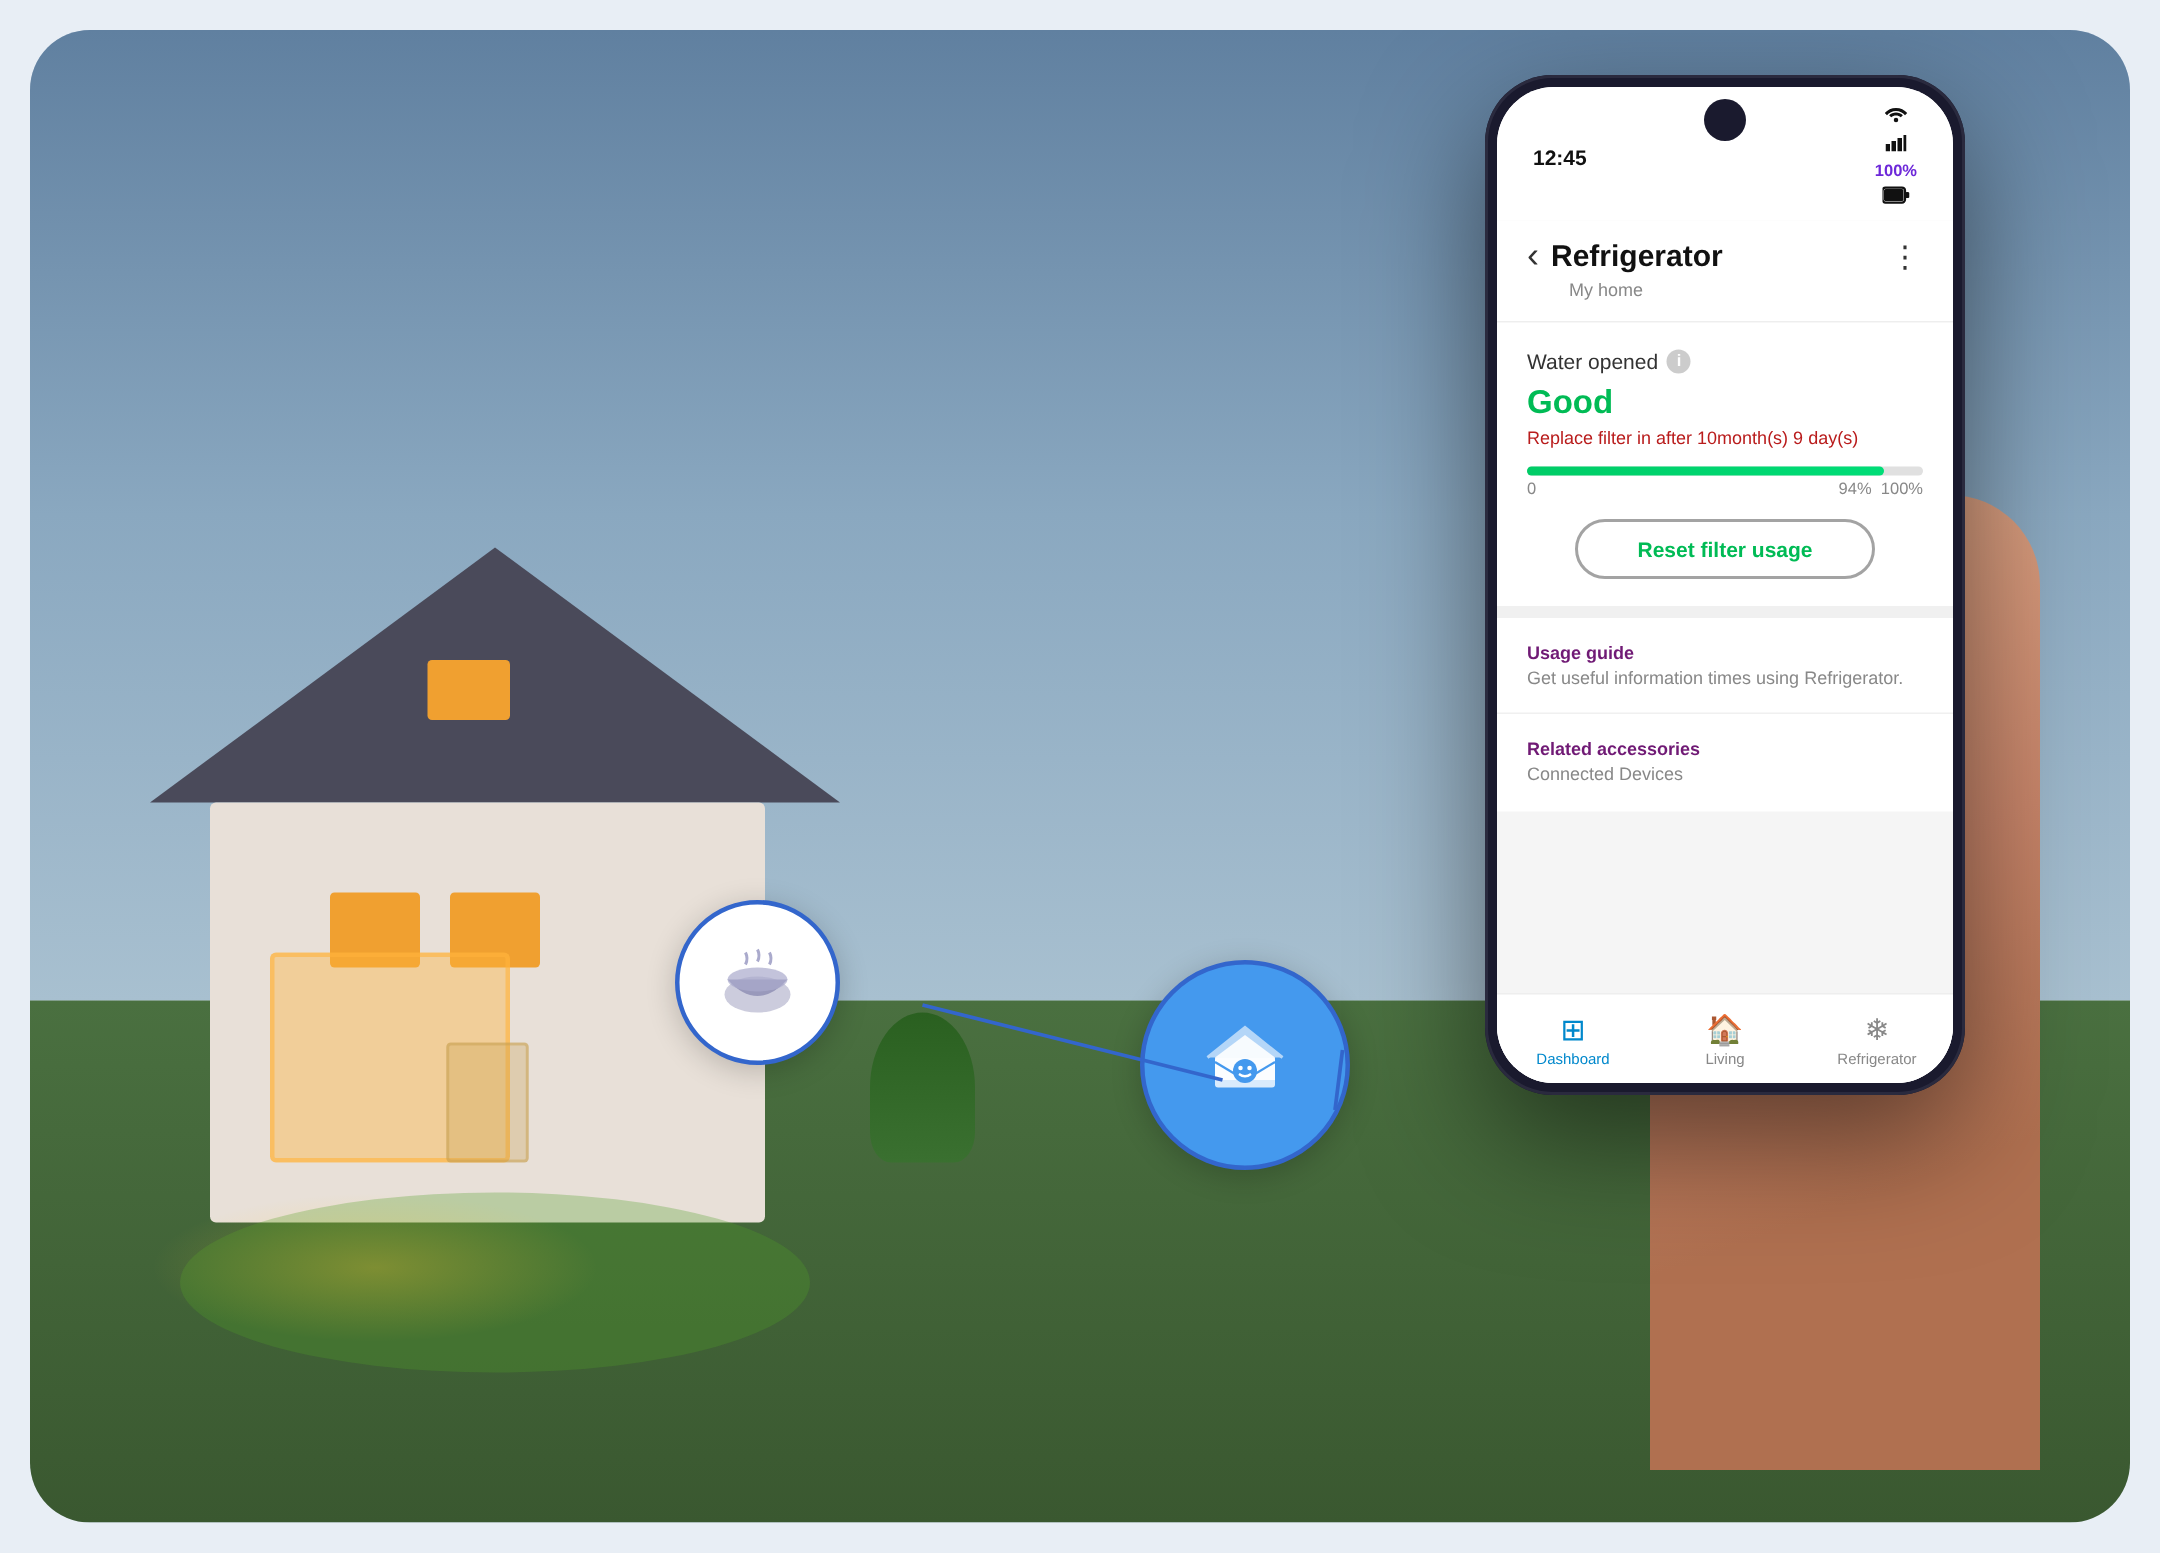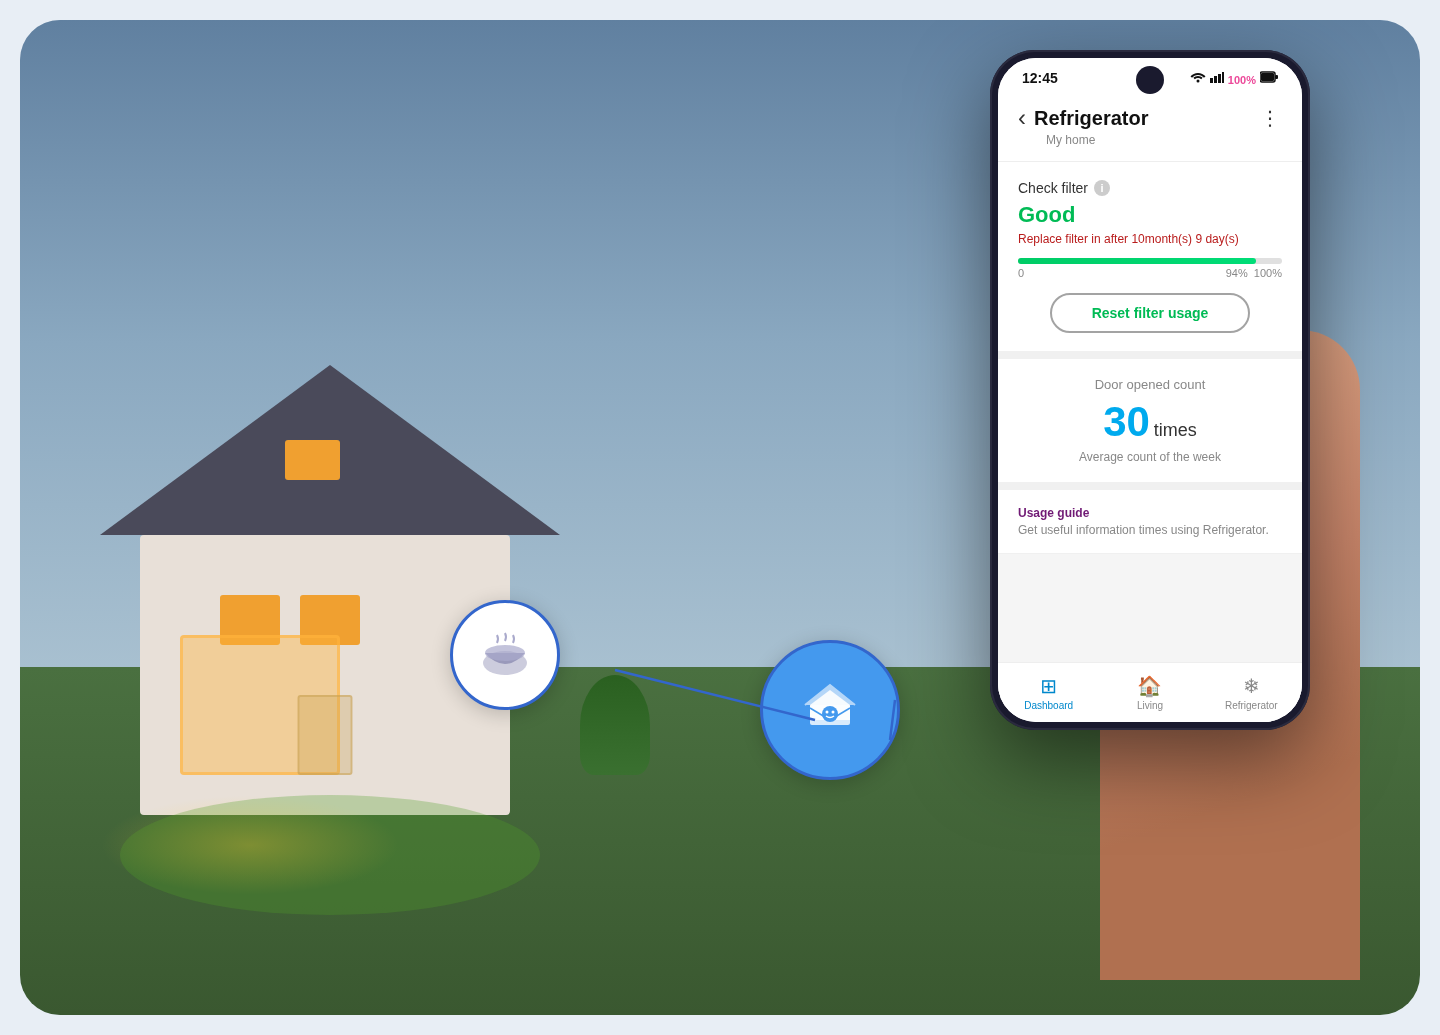--- a/index.html
+++ b/index.html
@@ -199,21 +199,21 @@
       display: flex;
       justify-content: space-between;
       align-items: center;
       padding: 12px 24px 8px;
       background: white;
       font-size: 13px;
       font-weight: 600;
     }
 
     .status-time { font-size: 14px; font-weight: 700; color: #111; text-align: center; }
-    .status-icons { display: flex; gap: 4px; align-items: flex-end; font-size: 12px; color: #ec4899; }
+    .status-icons { display: flex; gap: 4px; align-items: center; font-size: 12px; color: #6d28d9; flex-direction: column; }
 
     
     .camera-notch {
       position: absolute;
       top: 8px;
       left: 50%;
       transform: translateX(-50%);
       width: 28px;
       height: 28px;
       background: #1a1a2e;
@@ -586,52 +586,50 @@
             </div>
             <span class="more-btn">⋮</span>
           </div>
           <div class="header-subtitle">My home</div>
         </div>
 
         <div class="app-content">
 
           <div class="section-card">
             <div class="section-label">
-              <span>Check filter</span>
+              <span>Water opened</span>
               <span class="info-icon">i</span>
             </div>
             <div class="status-good">Good</div>
             <div class="replace-text">Replace filter in after 10month(s) 9 day(s)</div>
             <div class="filter-bar-wrap">
               <div class="filter-bar-bg">
                 <div class="filter-bar-fill"></div>
               </div>
               <div class="bar-labels">
                 <span>0</span>
                 <span>94%&nbsp;&nbsp;100%</span>
               </div>
             </div>
             <button class="reset-btn">Reset filter usage</button>
           </div>
 
-          <div class="door-count-section">
-            <div class="door-label">Door opened count</div>
-            <div class="door-count-row">
-              <span class="door-count-num">30</span>
-              <span class="door-count-unit">times</span>
-            </div>
-            <div class="door-avg">Average count of the week</div>
-          </div>
 
           <div class="list-item">
             <div class="list-item-title">Usage guide</div>
             <div class="list-item-sub">Get useful information times using Refrigerator.</div>
           </div>
 
 
+          <div class="related-section">
+            <div class="list-item-title">Related accessories</div>
+            <div class="list-item-sub" style="margin-top:3px; padding-bottom:10px;">
+              <span>Connected Devices</span>
+            </div>
+          </div>
 
           <div class="bottom-nav">
             <div class="nav-item active">
               <span class="nav-icon">⊞</span>
               <span>Dashboard</span>
             </div>
             <div class="nav-item">
               <span class="nav-icon">🏠</span>
               <span>Living</span>
             </div>

